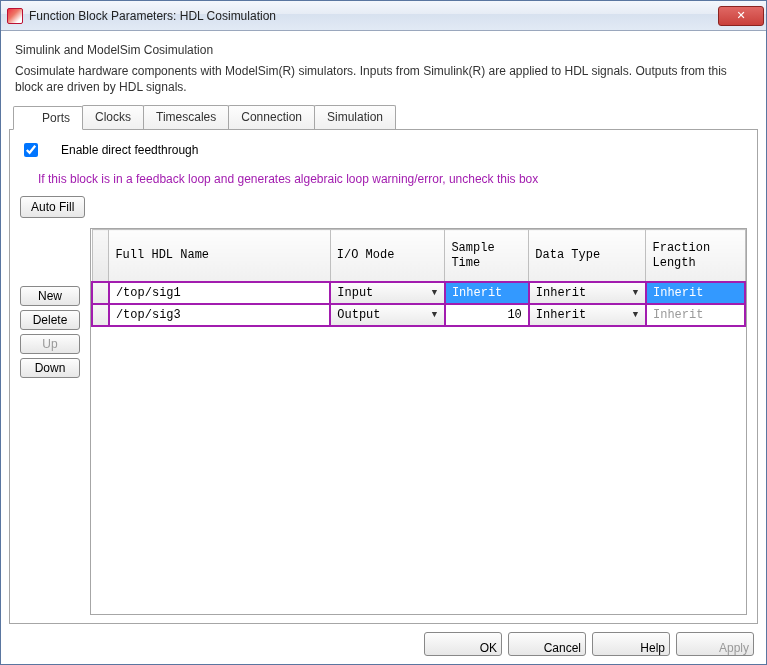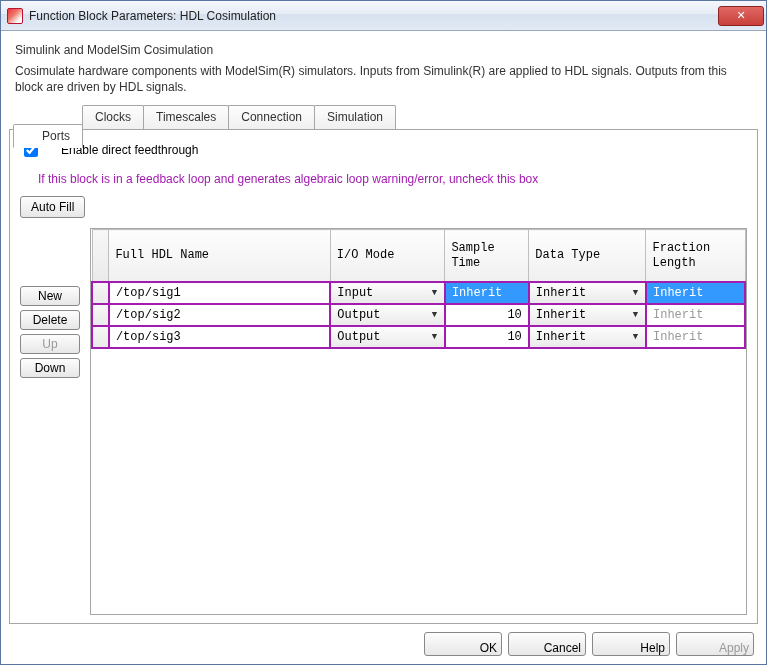--- a/index.html
+++ b/index.html
@@ -63,21 +63,21 @@
     padding: 4px 12px;
     border-radius: 2px 2px 0 0;
     cursor: pointer;
     color: #333;
     margin-right: -1px;
     position: relative;
   }
   .tab.active {
     background: #fff;
     border-bottom: 1px solid #fff;
-    top: 19px;
+    top: 1px;
     z-index: 3;
     padding-left: 28px;
   }
   .tab-panel {
     border: 1px solid #a6a6a6;
     background: #fff;
     flex: 1;
     position: relative;
     z-index: 1;
     margin-top: 0;
@@ -269,44 +269,20 @@
                   <span class="arrow">▼</span>
                 </div>
               </td>
               <td class="sel">
                   <div class="cell">Inherit</div>
                 </td>
             </tr>
             <tr>
               <td class="rowhead"></td>
               <td>
-                  <div class="cell">/top/sig2</div>
-                </td>
-              <td>
-                <div class="dropdown">
-                  <span>Output</span>
-                  <span class="arrow">▼</span>
-                </div>
-              </td>
-              <td>
-                  <div class="cell right">10</div>
-                </td>
-              <td>
-                <div class="dropdown">
-                  <span>Inherit</span>
-                  <span class="arrow">▼</span>
-                </div>
-              </td>
-              <td>
-                  <div class="cell muted">Inherit</div>
-                </td>
-            </tr>
-            <tr>
-              <td class="rowhead"></td>
-              <td>
                   <div class="cell">/top/sig3</div>
                 </td>
               <td>
                 <div class="dropdown">
                   <span>Output</span>
                   <span class="arrow">▼</span>
                 </div>
               </td>
               <td>
                   <div class="cell right">10</div>

